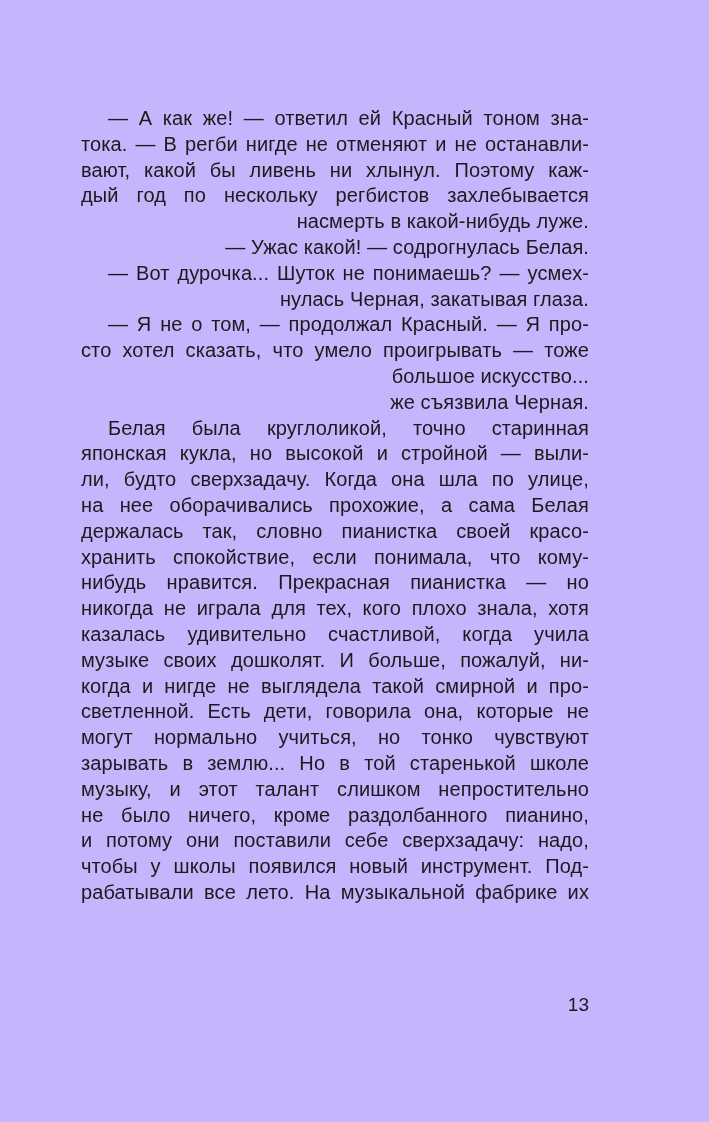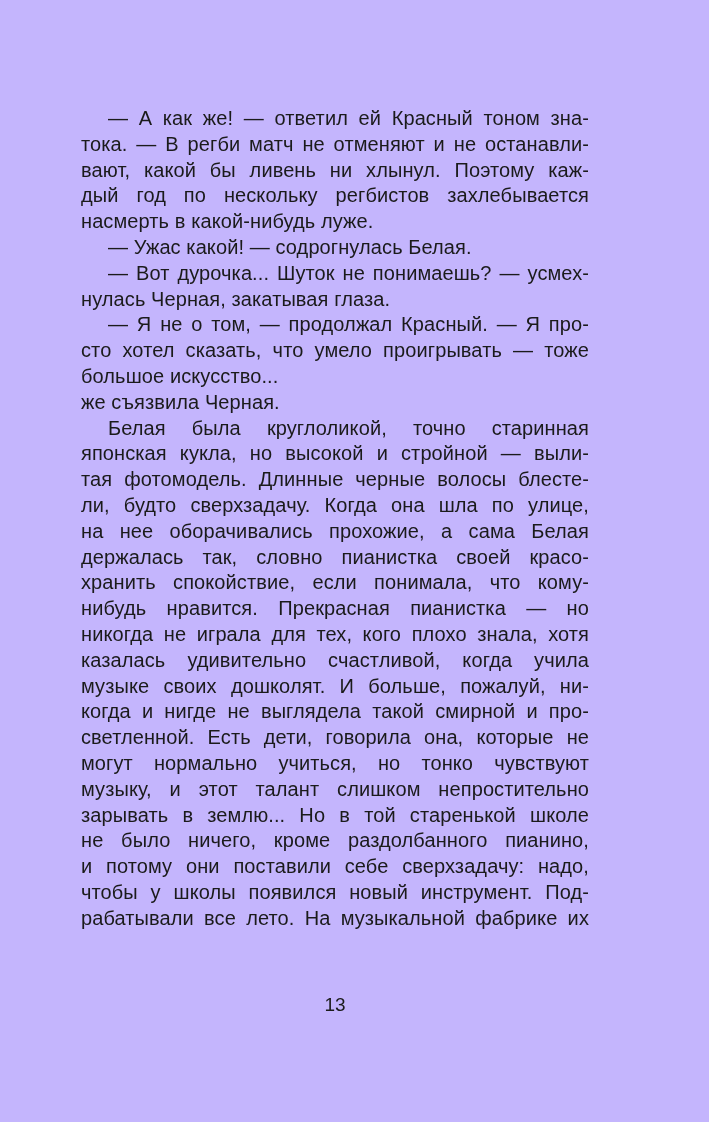--- a/index.html
+++ b/index.html
@@ -32,71 +32,70 @@
     letter-spacing: 0.1px;
   }
   
   .line::after {
     content: "";
     display: inline-block;
     width: 100%;
     height: 0;
   }
   .line.para-end {
-    text-align: left;
+    text-align: right;
   }
   .line.para-end::after {
     content: none;
   }
   .line.indent {
     padding-left: 27px;
   }
   .page-number {
     position: absolute;
     left: 81px;
     top: 993px;
     width: 508px;
-    text-align: center;
+    text-align: right;
     font-size: 19px;
     line-height: 24px;
     color: #1b1b1b;
   }
 </style>
 </head>
 <body>
 
 <div class="book-page">
   <div class="text-block">
     <div class="line indent">— А как же! — ответил ей Красный тоном зна-</div>
-    <div class="line">тока. — В регби матч не отменяют и не останавли-</div>
+    <div class="line">тока. — В регби нигде не отменяют и не останавли-</div>
     <div class="line">вают, какой бы ливень ни хлынул. Поэтому каж-</div>
     <div class="line">дый год по нескольку регбистов захлебывается</div>
     <div class="line para-end">насмерть в какой-нибудь луже.</div>
     <div class="line indent para-end">— Ужас какой! — содрогнулась Белая.</div>
     <div class="line indent">— Вот дурочка... Шуток не понимаешь? — усмех-</div>
     <div class="line para-end">нулась Черная, закатывая глаза.</div>
     <div class="line indent">— Я не о том, — продолжал Красный. — Я про-</div>
     <div class="line">сто хотел сказать, что умело проигрывать — тоже</div>
     <div class="line para-end">большое искусство...</div>
     <div class="line para-end">же съязвила Черная.</div>
     <div class="line indent">Белая была круглоликой, точно старинная</div>
     <div class="line">японская кукла, но высокой и стройной — выли-</div>
-    <div class="line">тая фотомодель. Длинные черные волосы блесте-</div>
     <div class="line">ли, будто сверхзадачу. Когда она шла по улице,</div>
     <div class="line">на нее оборачивались прохожие, а сама Белая</div>
     <div class="line">держалась так, словно пианистка своей красо-</div>
     <div class="line">хранить спокойствие, если понимала, что кому-</div>
     <div class="line">нибудь нравится. Прекрасная пианистка — но</div>
     <div class="line">никогда не играла для тех, кого плохо знала, хотя</div>
     <div class="line">казалась удивительно счастливой, когда учила</div>
     <div class="line">музыке своих дошколят. И больше, пожалуй, ни-</div>
     <div class="line">когда и нигде не выглядела такой смирной и про-</div>
     <div class="line">светленной. Есть дети, говорила она, которые не</div>
     <div class="line">могут нормально учиться, но тонко чувствуют</div>
+    <div class="line">зарывать в землю... Но в той старенькой школе</div>
     <div class="line">музыку, и этот талант слишком непростительно</div>
-    <div class="line">зарывать в землю... Но в той старенькой школе</div>
     <div class="line">не было ничего, кроме раздолбанного пианино,</div>
     <div class="line">и потому они поставили себе сверхзадачу: надо,</div>
     <div class="line">чтобы у школы появился новый инструмент. Под-</div>
     <div class="line">рабатывали все лето. На музыкальной фабрике их</div>
   </div>
   <div class="page-number">13</div>
 </div>
 
 </body></html>

